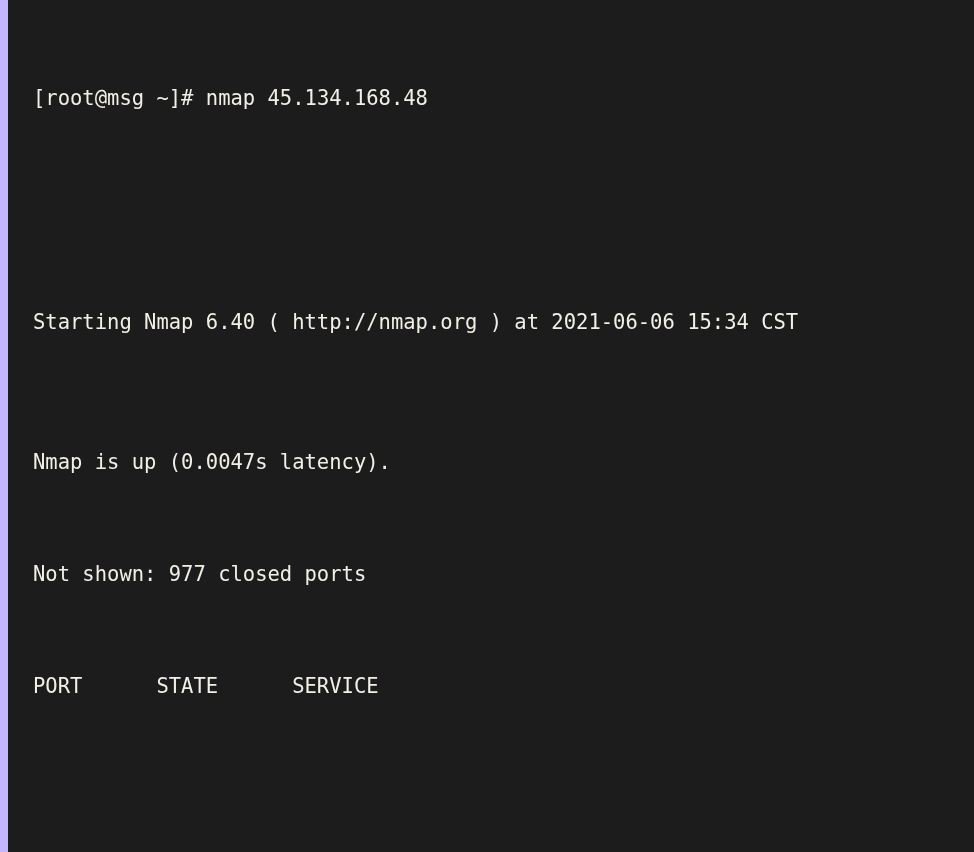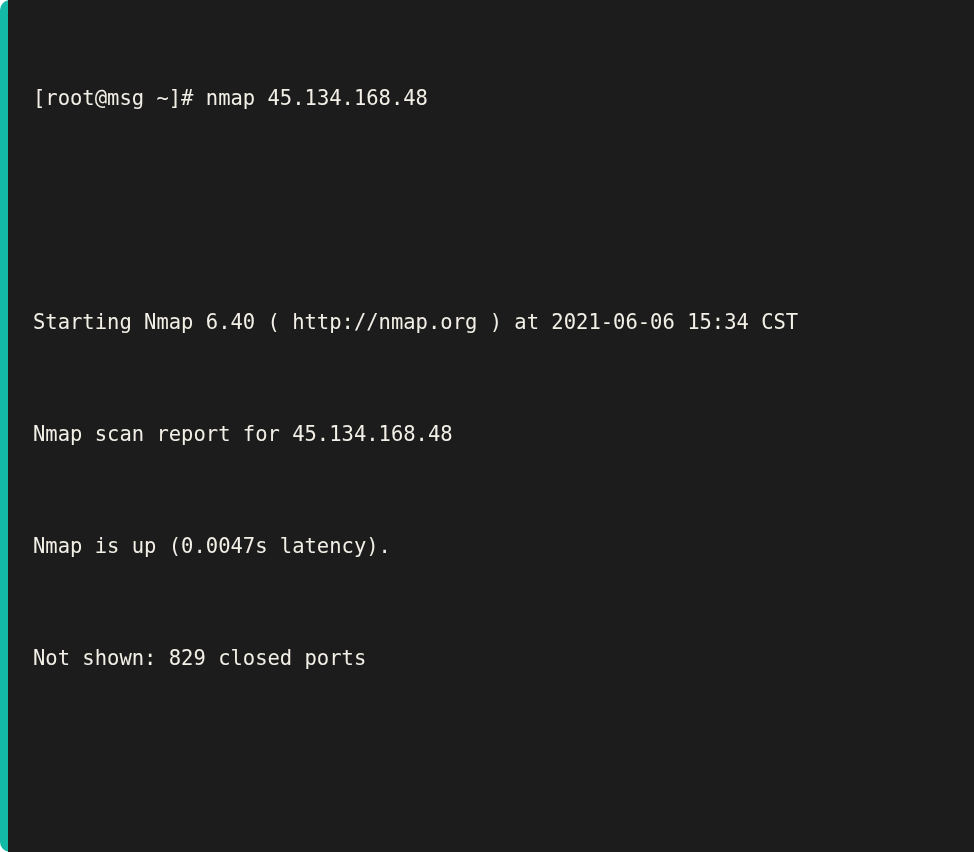--- a/index.html
+++ b/index.html
@@ -63,36 +63,36 @@
   .prompt-line .ps1 {
     color: #f2efe6;
   }
   .prompt-line .cmd {
     color: #f2efe6;
   }
 </style>
 </head>
 <body>
 
-<div id="terminal" style="background: #14b8a6; border-radius: 10px;">
+<div id="terminal" style="background: #c4b5fd;">
   <div id="screen" style="background: rgb(28, 28, 28);">
     <div id="console-output" style="color: rgb(242, 239, 230);">
 
       <span class="line prompt-line"><span class="ps1">[root@msg ~]# </span><span class="cmd">nmap 45.134.168.48</span></span>
 
       <span class="line blank"> </span>
 
       <span class="line">Starting Nmap 6.40 ( http://nmap.org ) at 2021-06-06 15:34 CST</span>
 
-      <span class="line">Nmap scan report for 45.134.168.48</span>
 
       <span class="line">Nmap is up (0.0047s latency).</span>
 
-      <span class="line">Not shown: 829 closed ports</span>
+      <span class="line">Not shown: 977 closed ports</span>
 
+      <span class="line">PORT      STATE      SERVICE</span>
 
       
       
       
       
       
       
       
       
       

